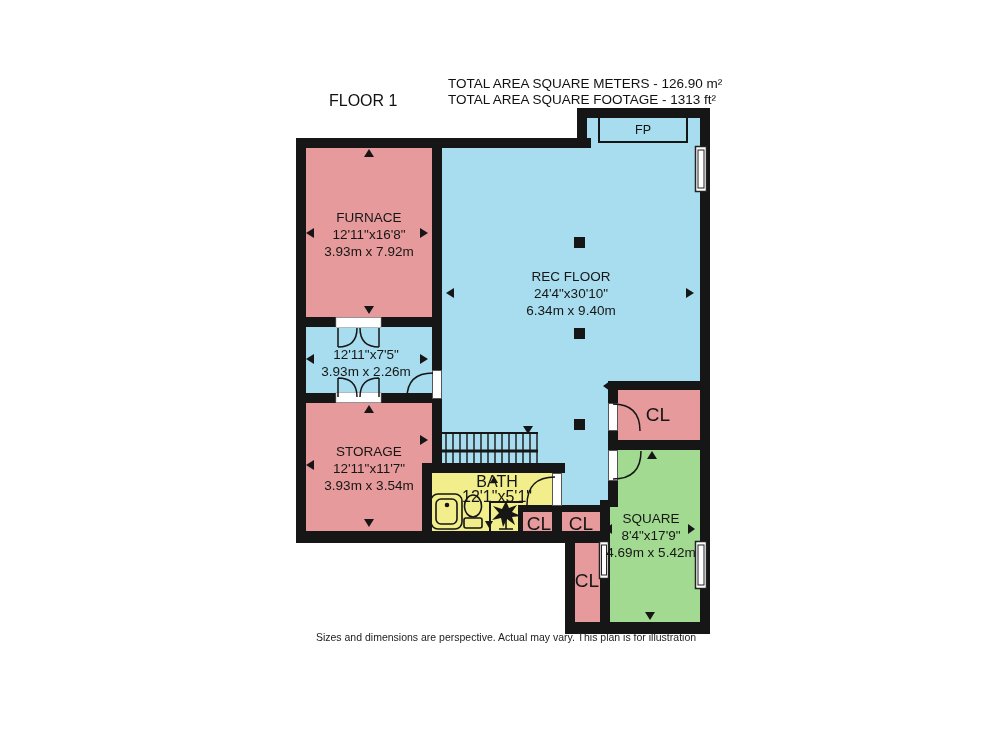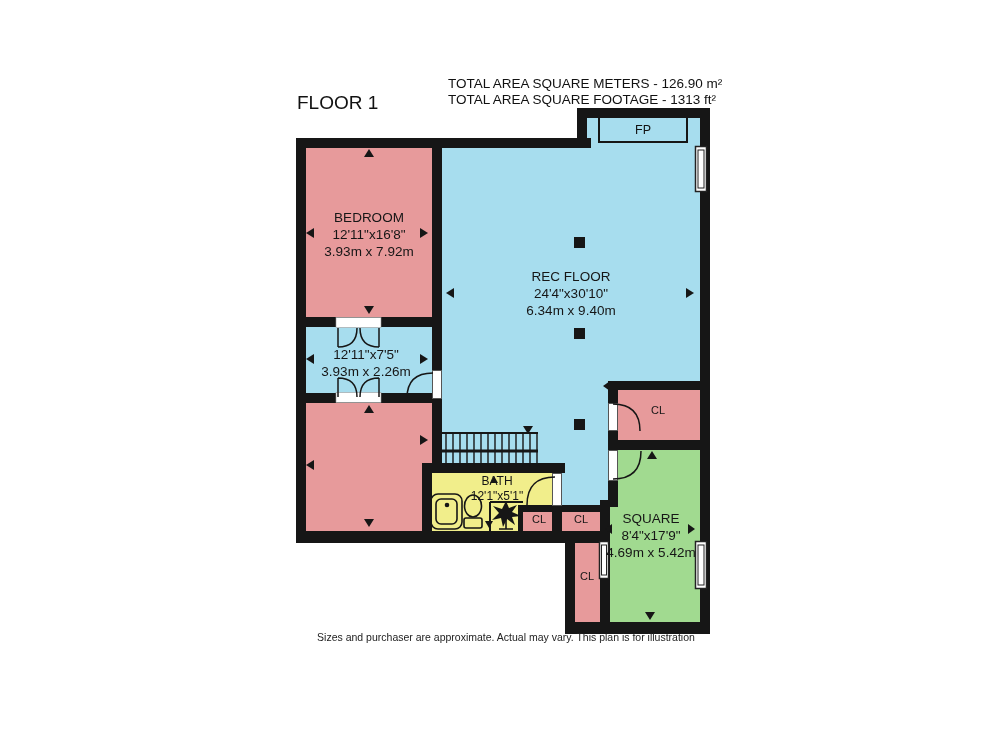--- a/index.html
+++ b/index.html
@@ -6,23 +6,23 @@
   #plan{position:relative;width:1000px;height:735px;background:#fff;overflow:hidden;
         font-family:"Liberation Sans",sans-serif;color:#111;}
   .fill{position:absolute;}
   .wall{position:absolute;background:var(--wall,#161616);}
   .pink{background:var(--room-pink,#e79a9b);}
   .blue{background:var(--room-blue,#a7ddee);}
   .green{background:var(--room-green,#a1da90);}
   .yellow{background:var(--room-yellow,#f1ee8b);}
   .lbl{position:absolute;transform:translateX(-50%);text-align:center;
        font-size:13.5px;line-height:17px;white-space:nowrap;z-index:6;color:#161616;}
-  .lbl.small{font-size:12px;line-height:15px;}
-  .cl-lbl{position:absolute;transform:translateX(-50%);font-size:11px;z-index:6;color:#161616;}
-  .hdr{position:absolute;font-size:19px;z-index:6;}
+  .lbl.small{font-size:16px;line-height:15px;}
+  .cl-lbl{position:absolute;transform:translateX(-50%);font-size:19px;z-index:6;color:#161616;}
+  .hdr{position:absolute;font-size:16px;z-index:6;margin-left:32px;}
   .totals{position:absolute;left:448px;top:76px;font-size:13.5px;line-height:16px;z-index:6;}
   .fp{position:absolute;left:598px;top:116px;width:86px;height:23px;
       background:var(--room-blue,#a7ddee);border:2px solid var(--wall,#161616);
       display:flex;align-items:center;justify-content:center;font-size:12.5px;z-index:5;}
   .footer{position:absolute;left:301px;top:631px;width:410px;text-align:center;
           font-size:10.5px;line-height:13.5px;z-index:6;color:#222;}
   svg.overlay{position:absolute;left:0;top:0;z-index:4;}
   .wall{z-index:3;}
   .fill{z-index:1;}
 </style>
@@ -175,30 +175,35 @@
       <polygon points="489,528 485,521 493,521"></polygon>
       <polygon points="652,451 647,459 657,459"></polygon>
       <polygon points="605,529 612,524 612,534"></polygon>
       <polygon points="695,529 688,524 688,534"></polygon>
       <polygon points="650,620 645,612 655,612"></polygon>
       <polygon points="603,386 610,381 610,391"></polygon>
     </g>
   </svg>
 
   <div class="lbl" style="left:369px;top:209px">
-    <div>BEDROOM</div>
+    <div>FURNACE</div>
     <div>12'11"x16'8"</div>
     <div>3.93m x 7.92m</div>
   </div>
 
   <div class="lbl" style="left:366px;top:346px">
     <div>12'11"x7'5"</div>
     <div>3.93m x 2.26m</div>
   </div>
 
+  <div class="lbl" style="left:369px;top:443px">
+    <div>STORAGE</div>
+    <div>12'11"x11'7"</div>
+    <div>3.93m x 3.54m</div>
+  </div>
 
   <div class="lbl" style="left:571px;top:268px">
     <div>REC FLOOR</div>
     <div>24'4"x30'10"</div>
     <div>6.34m x 9.40m</div>
   </div>
 
   <div class="lbl small" style="left:497px;top:474px">
     <div>BATH</div>
     <div>12'1"x5'1"</div>
@@ -209,16 +214,16 @@
     <div>8'4"x17'9"</div>
     <div>4.69m x 5.42m</div>
   </div>
 
   <div class="cl-lbl" style="left:658px;top:404px">CL</div>
   <div class="cl-lbl" style="left:539px;top:513px">CL</div>
   <div class="cl-lbl" style="left:581px;top:513px">CL</div>
   <div class="cl-lbl" style="left:587px;top:570px">CL</div>
 
   <div class="footer">
-    <div>Sizes and purchaser are approximate. Actual may vary. This plan is for illustration</div>
+    <div>Sizes and dimensions are perspective. Actual may vary. This plan is for illustration</div>
   </div>
 
 </div>
 
 </body></html>

